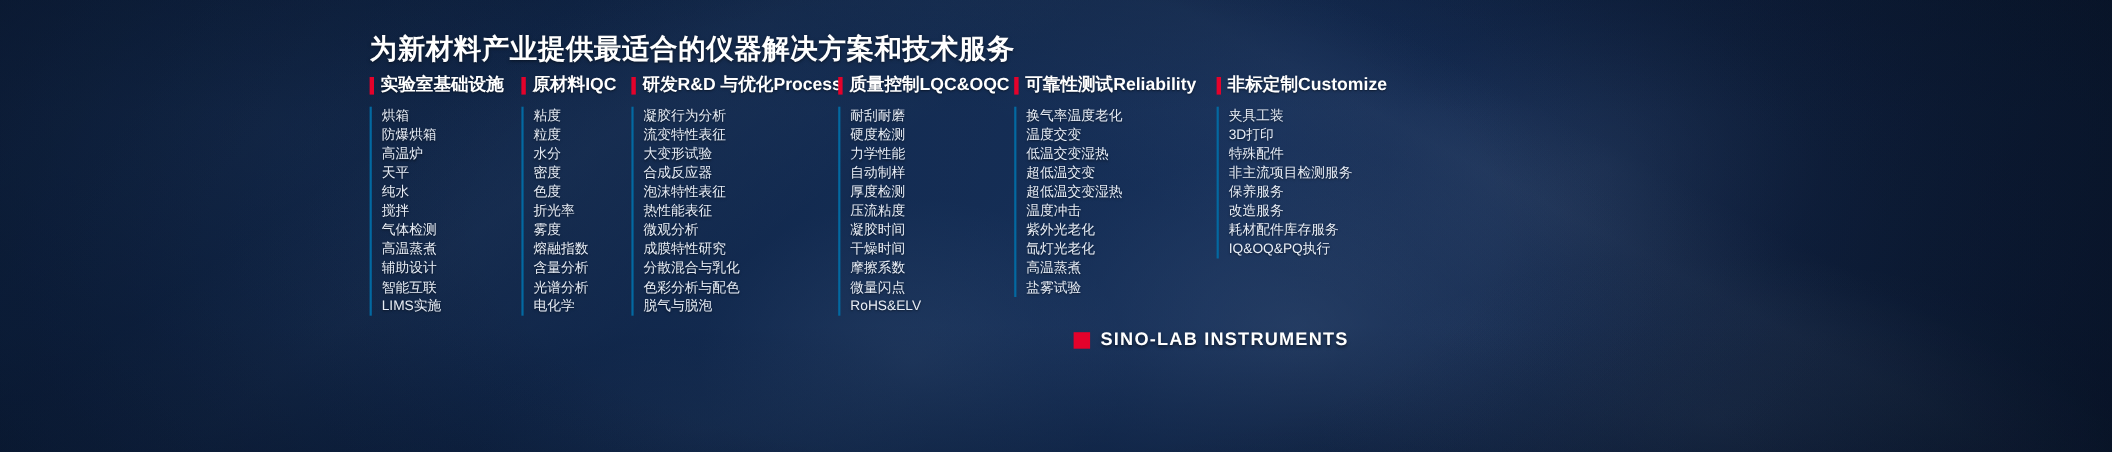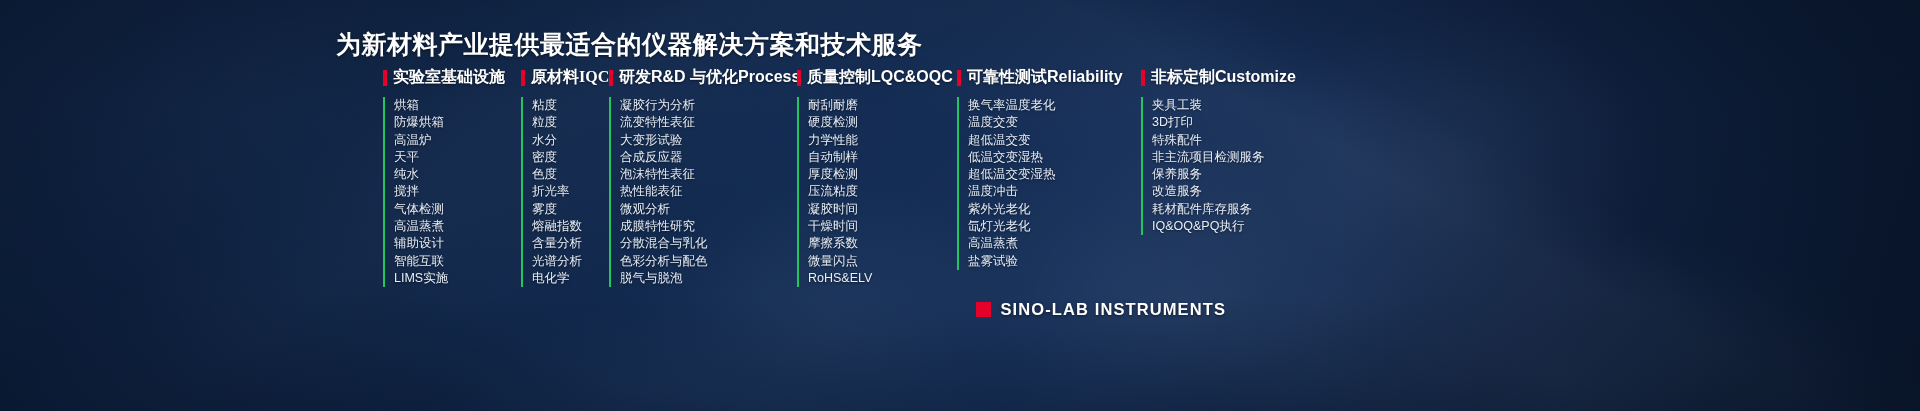--- a/index.html
+++ b/index.html
@@ -53,45 +53,44 @@
     position: absolute; left: 336px; top: 28px;
     font-size: 25px; font-weight: bold; color: #ffffff;
     letter-spacing: 0.5px;
     text-shadow: 0 1px 3px rgba(0,0,0,0.55);
     white-space: nowrap;
   }
 
   .columns {
     position: absolute; left: 336px; top: 67px;
     display: flex;
-    margin-left: 47px;
   }
   .col { position: relative; }
   .col-w1 { width: 138px; }
-  .col-w2 { width: 88px; font-family: Liberation Serif, serif; }
+  .col-w2 { width: 100px; }
   .col-w3 { width: 188px; }
   .col-w4 { width: 160px; }
   .col-w5 { width: 184px; }
   .col-w6 { width: 200px; }
 
   .col-header {
     display: flex; align-items: center;
     font-size: 16px; font-weight: bold; color: #ffffff;
     white-space: nowrap; margin-bottom: 9px;
     text-shadow: 0 1px 2px rgba(0,0,0,0.5);
   }
   .hdr-bar {
     display: inline-block; width: 4px; height: 16px;
     background: #e4022b; margin-right: 6px; flex: none;
   }
 
   .col-list {
     position: relative;
     list-style: none;
-    border-left: 2px solid #22c55e;
+    border-left: 2px solid #0369a1;
     padding-left: 9px;
   }
   .col-list li {
     font-size: 12.5px; color: #e8eef7; line-height: 17.3px;
     white-space: nowrap;
     text-shadow: 0 1px 2px rgba(0,0,0,0.5);
   }
 
   .brand {
     position: absolute; right: 694px; bottom: 92px;
@@ -202,22 +201,22 @@
       </div>
 
       <div class="col col-w5">
         <div class="col-header">
           <span class="hdr-bar"></span>
           <span>可靠性测试Reliability</span>
         </div>
         <ul class="col-list">
           <li>换气率温度老化</li>
           <li>温度交变</li>
+          <li>低温交变湿热</li>
           <li>超低温交变</li>
-          <li>低温交变湿热</li>
           <li>超低温交变湿热</li>
           <li>温度冲击</li>
           <li>紫外光老化</li>
           <li>氙灯光老化</li>
           <li>高温蒸煮</li>
           <li>盐雾试验</li>
         </ul>
       </div>
 
       <div class="col col-w6">

